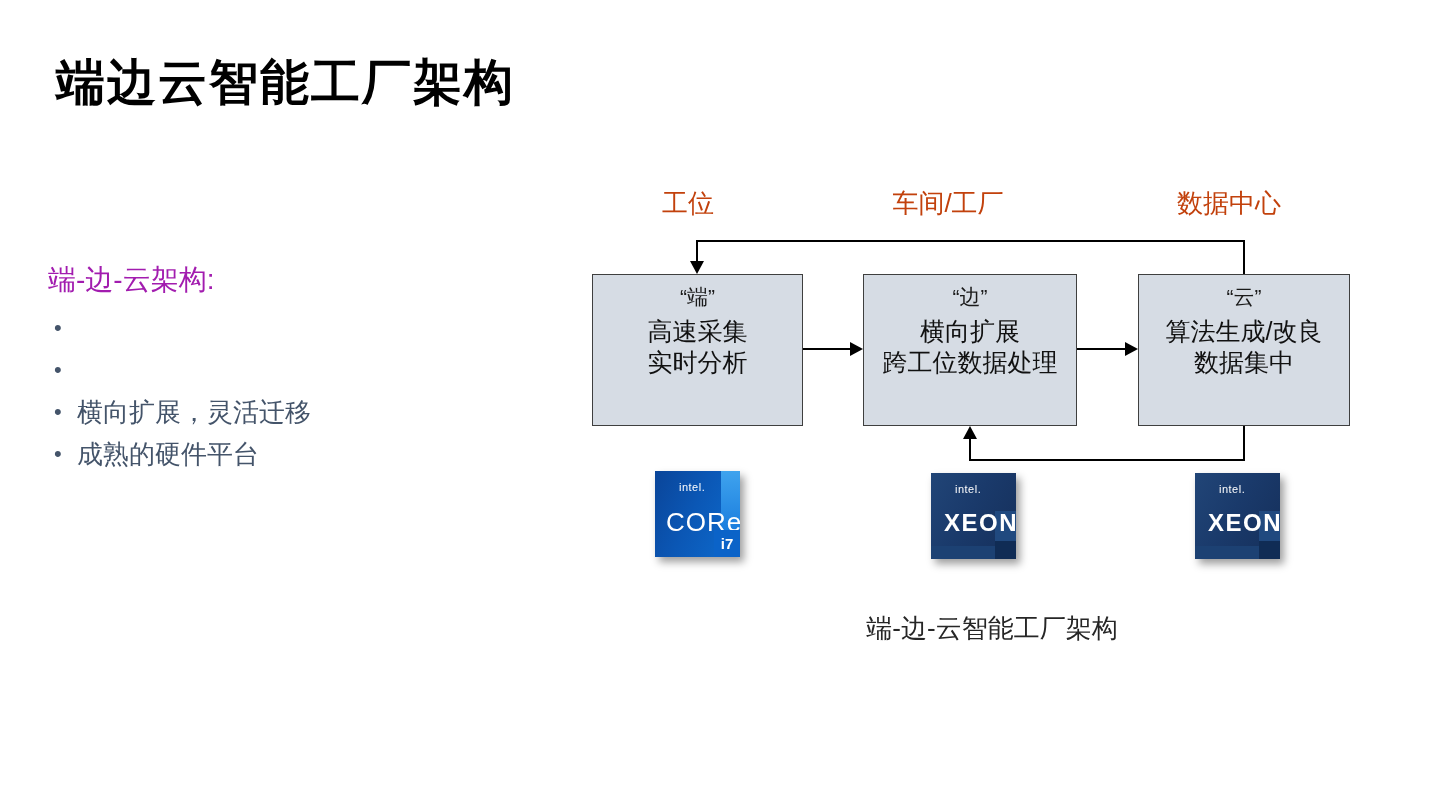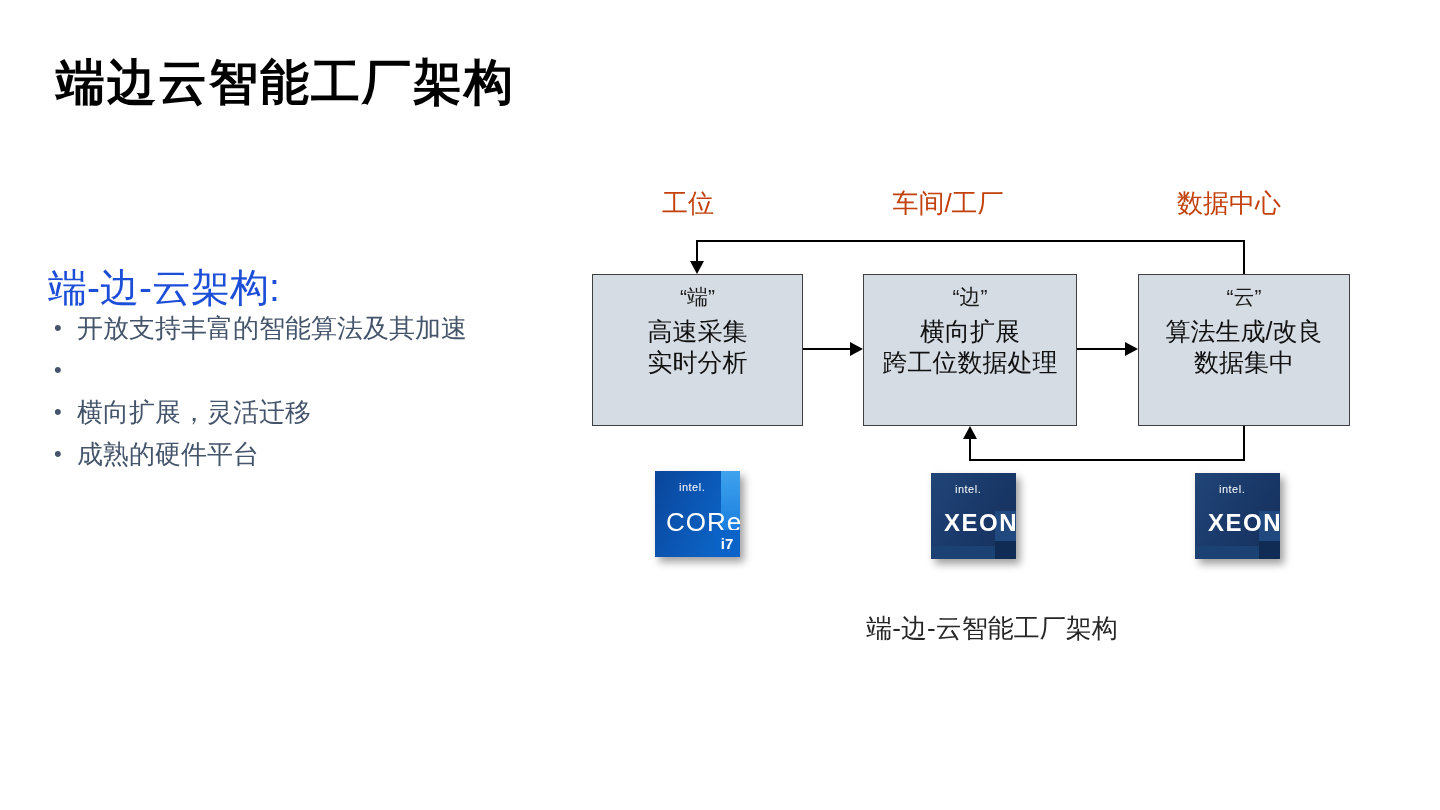--- a/index.html
+++ b/index.html
@@ -16,21 +16,21 @@
   
   .slide-title {
     position:absolute; left:56px; top:50px;
     font-size:49px; font-weight:700; color:#000000;
     letter-spacing:2px; white-space:nowrap;
   }
 
   
   .left-heading {
     position:absolute; left:48px; top:261px;
-    font-size:39px; font-weight:400; color:#1d4ed8;
+    font-size:28px; font-weight:400; color:#a21caf;
     white-space:nowrap;
   }
   .bullet-list {
     position:absolute; left:48px; top:307px;
     list-style:none; color:#44546A;
   }
   .bullet-list li {
     display:flex; align-items:center;
     height:42px; font-size:26px; white-space:nowrap;
   }
@@ -125,21 +125,20 @@
 
 <div class="slide">
 
   <h1 class="slide-title">端边云智能工厂架构</h1>
 
   <section>
     <h2 class="left-heading">端-边-云架构:</h2>
     <ul class="bullet-list">
       <li>
         <span class="dot">•</span>
-        <span>开放支持丰富的智能算法及其加速</span>
       </li>
       <li>
         <span class="dot">•</span>
       </li>
       <li>
         <span class="dot">•</span>
         <span>横向扩展，灵活迁移</span>
       </li>
       <li>
         <span class="dot">•</span>

